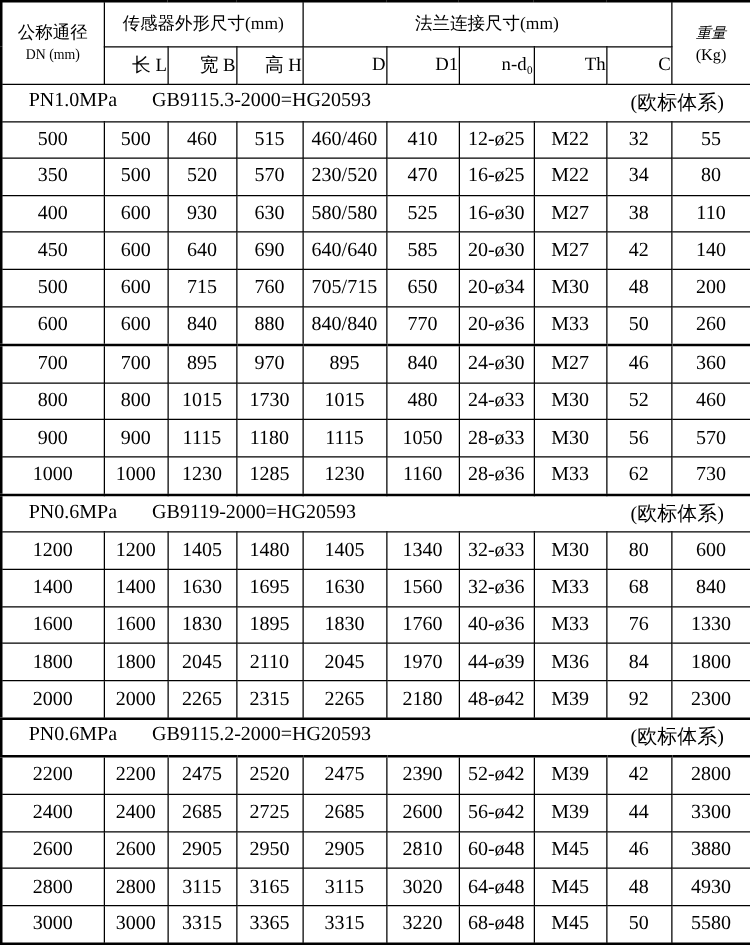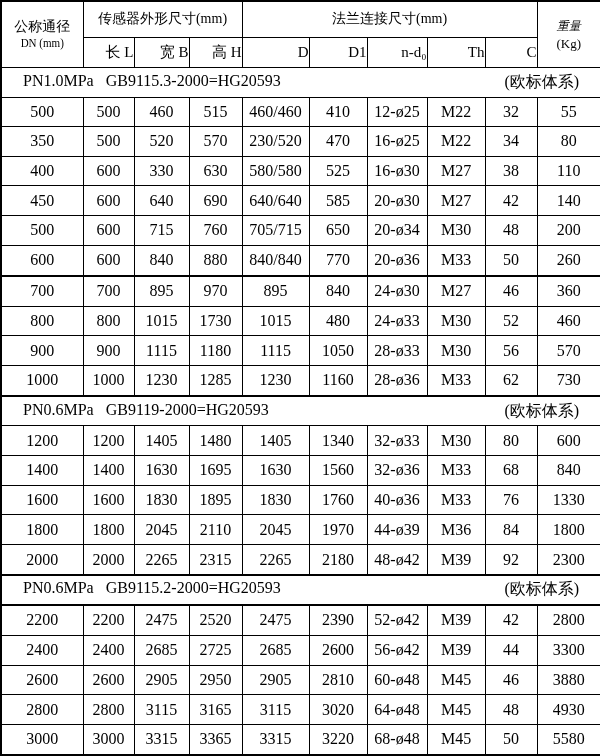--- a/index.html
+++ b/index.html
@@ -39,21 +39,21 @@
   .dn-cell .line2 { font-size: 12px; line-height: 15px; transform: scaleX(0.92); }
   .weight-cell .line1 { font-size: 12px; line-height: 19px; font-style: italic; }
   .weight-cell .line2 { font-size: 13px; line-height: 16px; }
   tr.section-row { height: 30px; }
   tr.section-row td { font-size: 16px; }
   .section-inner {
     display: flex;
     padding: 0 21px;
   }
   .sec-pressure { flex: 0 0 auto; }
-  .sec-standard { flex: 0 0 auto; margin-left: 12px; }
+  .sec-standard { flex: 0 0 auto; margin-left: 28px; }
   .sec-system   { margin-left: auto; }
   tr.data-row td { font-size: 16px; }
   tr.thick-top td { border-top-width: 2px; }
 </style>
 </head>
 <body>
 
 <table class="spec-table">
   <colgroup>
     <col style="width:82px">
@@ -121,21 +121,21 @@
         <td>230/520</td>
         <td>470</td>
         <td>16-ø25</td>
         <td>M22</td>
         <td>34</td>
         <td>80</td>
       </tr>
       <tr class="data-row">
         <td>400</td>
         <td>600</td>
-        <td>330</td>
+        <td>930</td>
         <td>630</td>
         <td>580/580</td>
         <td>525</td>
         <td>16-ø30</td>
         <td>M27</td>
         <td>38</td>
         <td>110</td>
       </tr>
       <tr class="data-row">
         <td>450</td>

